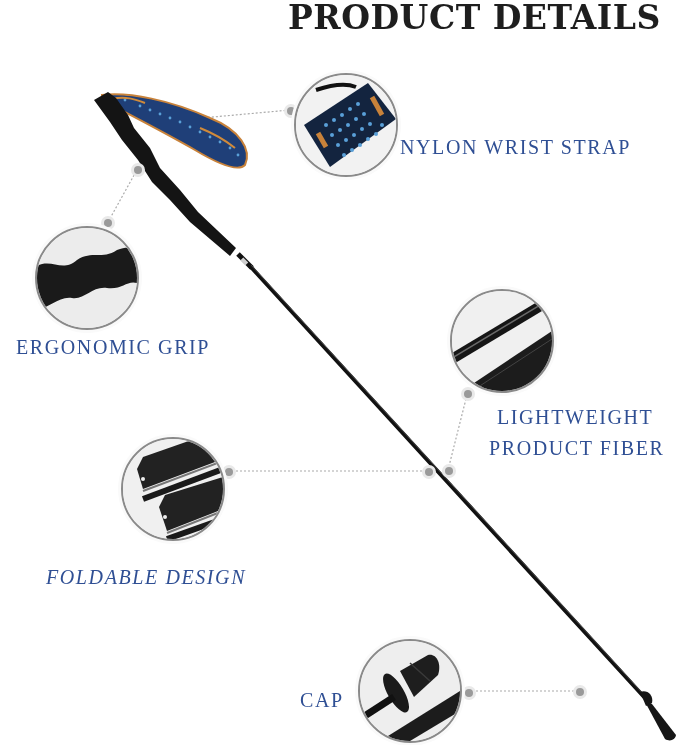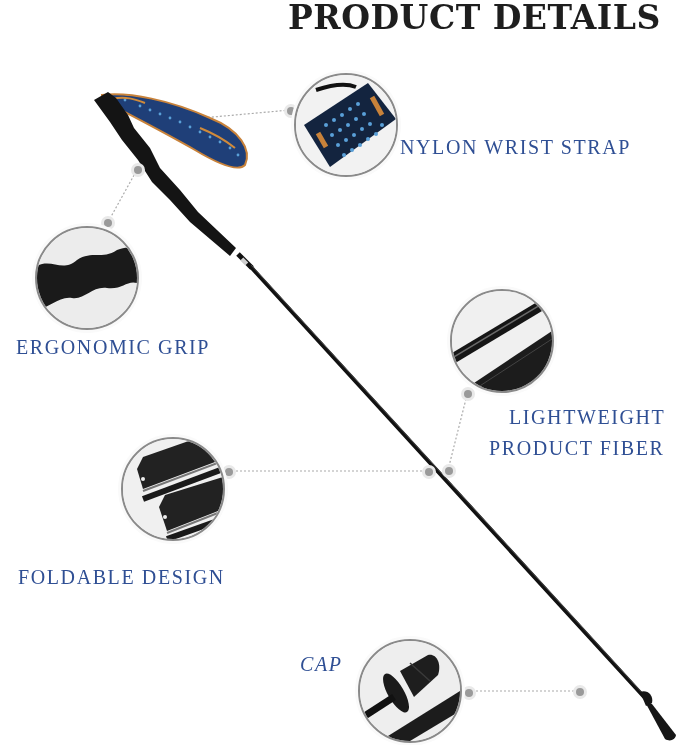--- a/index.html
+++ b/index.html
@@ -130,41 +130,41 @@
 
 <div class="circle" style="left:450px;top:289px;width:100px;height:100px;">
   <svg viewBox="0 0 100 100">
     <rect width="100" height="100" fill="#f0f0f0"></rect>
     <path d="M0,62 L100,2 L100,14 L0,74 Z" fill="#161616"></path>
     <path d="M0,67 L100,7" stroke="#6a6a6a" stroke-width="1.5"></path>
     <path d="M10,100 L100,40 L100,100 Z" fill="#1c1c1c"></path>
     <path d="M20,100 L100,48" stroke="#444" stroke-width="1"></path>
   </svg>
 </div>
-<div class="label" style="left:497px;top:405px;margin-left:12px;">LIGHTWEIGHT</div>
+<div class="label" style="left:497px;top:405px;">LIGHTWEIGHT</div>
 <div class="label" style="left:489px;top:436px;">PRODUCT FIBER</div>
 
 <div class="circle" style="left:121px;top:437px;width:100px;height:100px;">
   <svg viewBox="0 0 100 100">
     <rect width="100" height="100" fill="#f0f0f0"></rect>
     <path d="M14,30 L20,18 L100,-10 L100,20 L20,50 Z" fill="#222"></path>
     <path d="M20,52 L100,22" stroke="#777" stroke-width="2"></path>
     <path d="M20,60 L100,30" stroke="#1a1a1a" stroke-width="6"></path>
     <path d="M36,68 L42,56 L100,38 L100,70 L44,92 Z" fill="#222"></path>
     <path d="M44,94 L100,72" stroke="#777" stroke-width="2"></path>
     <path d="M44,100 L100,80" stroke="#1a1a1a" stroke-width="6"></path>
     <circle cx="20" cy="40" r="2" fill="#eee"></circle>
     <circle cx="42" cy="78" r="2" fill="#eee"></circle>
   </svg>
 </div>
-<div class="label" style="left:18px;top:565px;">FOLDABLE DESIGN</div>
+<div class="label" style="left:46px;top:565px;font-style:italic;">FOLDABLE DESIGN</div>
 
 <div class="circle" style="left:358px;top:639px;width:100px;height:100px;">
   <svg viewBox="0 0 100 100">
     <rect width="100" height="100" fill="#eeeeee"></rect>
     <path d="M40,30 L68,14 C76,12 82,22 78,34 L54,56 Z" fill="#1e1e1e"></path>
     <path d="M50,22 L70,40" stroke="#3a3a3a" stroke-width="1.5"></path>
     <ellipse cx="36" cy="52" rx="8" ry="22" transform="rotate(-30 36 52)" fill="#1a1a1a"></ellipse>
     <path d="M0,78 L34,56" stroke="#111" stroke-width="7"></path>
     <path d="M20,100 L100,50 L100,70 L50,100 Z" fill="#1c1c1c"></path>
   </svg>
 </div>
-<div class="label" style="left:300px;top:652px;font-style:italic;">CAP</div>
+<div class="label" style="left:300px;top:688px;">CAP</div>
 
 </body></html>

